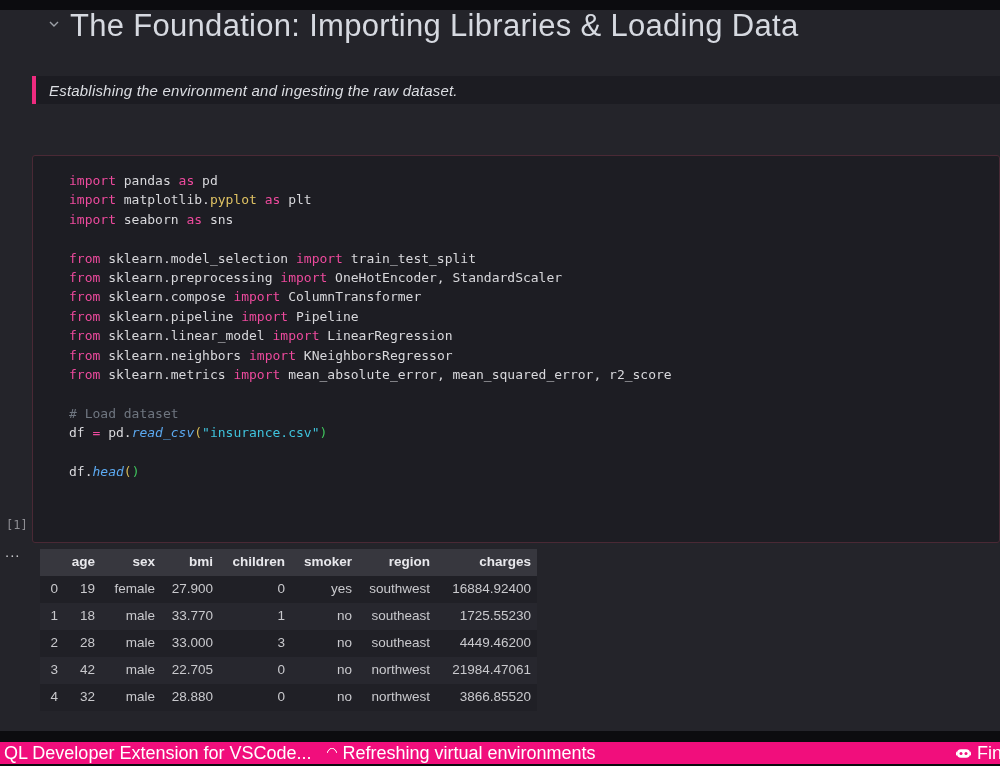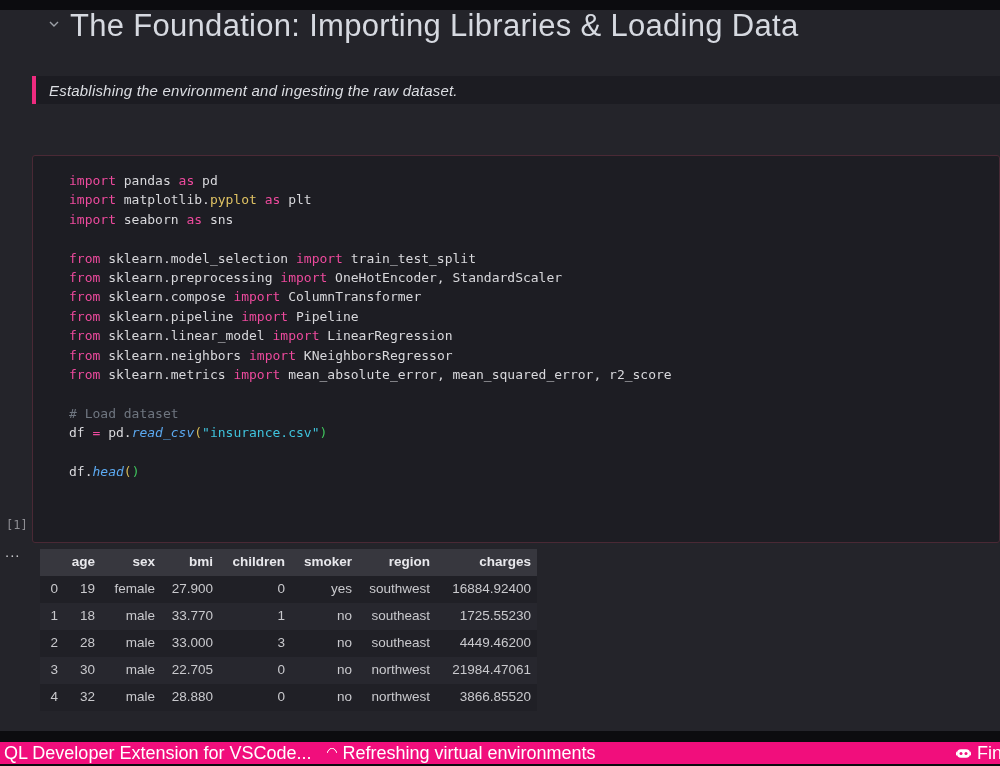--- a/index.html
+++ b/index.html
@@ -179,21 +179,21 @@
           <td>28</td>
           <td>male</td>
           <td>33.000</td>
           <td>3</td>
           <td>no</td>
           <td>southeast</td>
           <td>4449.46200</td>
         </tr>
         <tr>
           <td>3</td>
-          <td>30</td>
+          <td>42</td>
           <td>male</td>
           <td>22.705</td>
           <td>0</td>
           <td>no</td>
           <td>northwest</td>
           <td>21984.47061</td>
         </tr>
         <tr>
           <td>4</td>
           <td>32</td>

